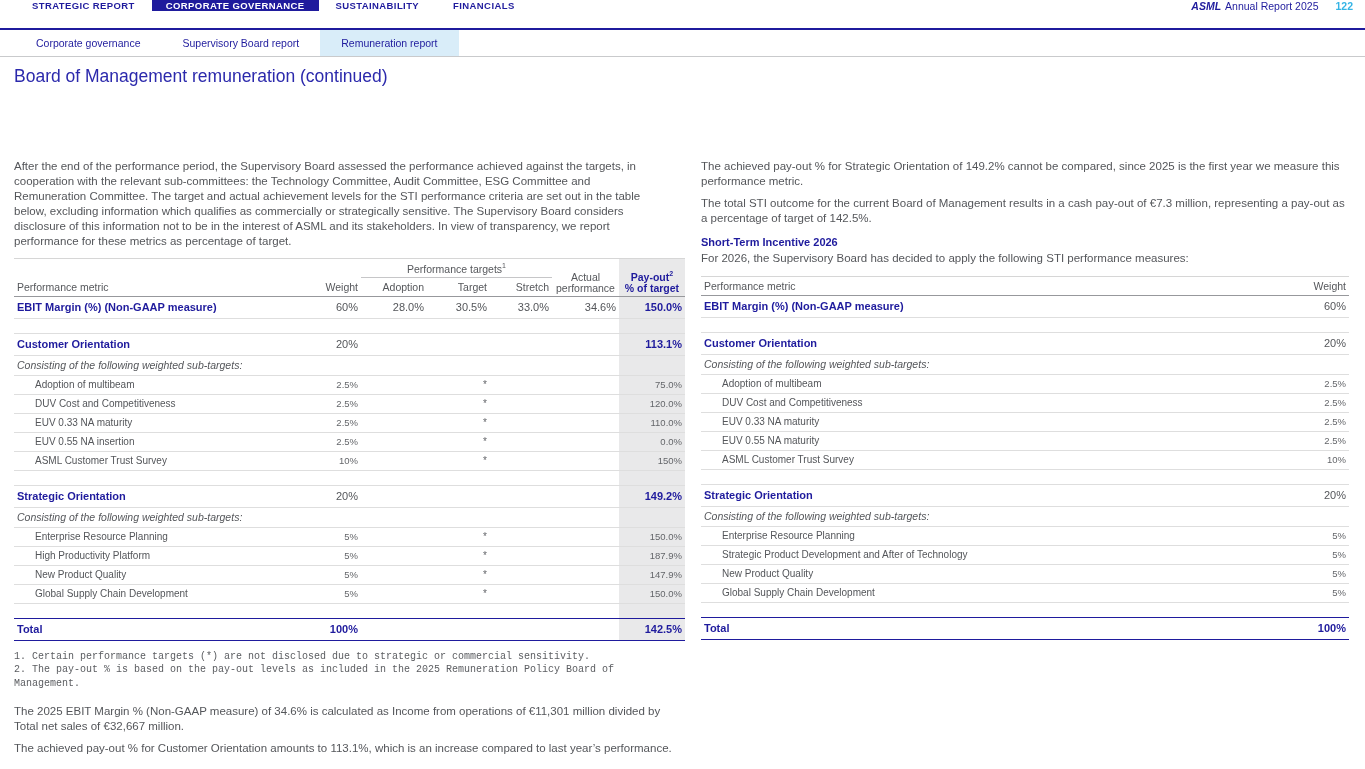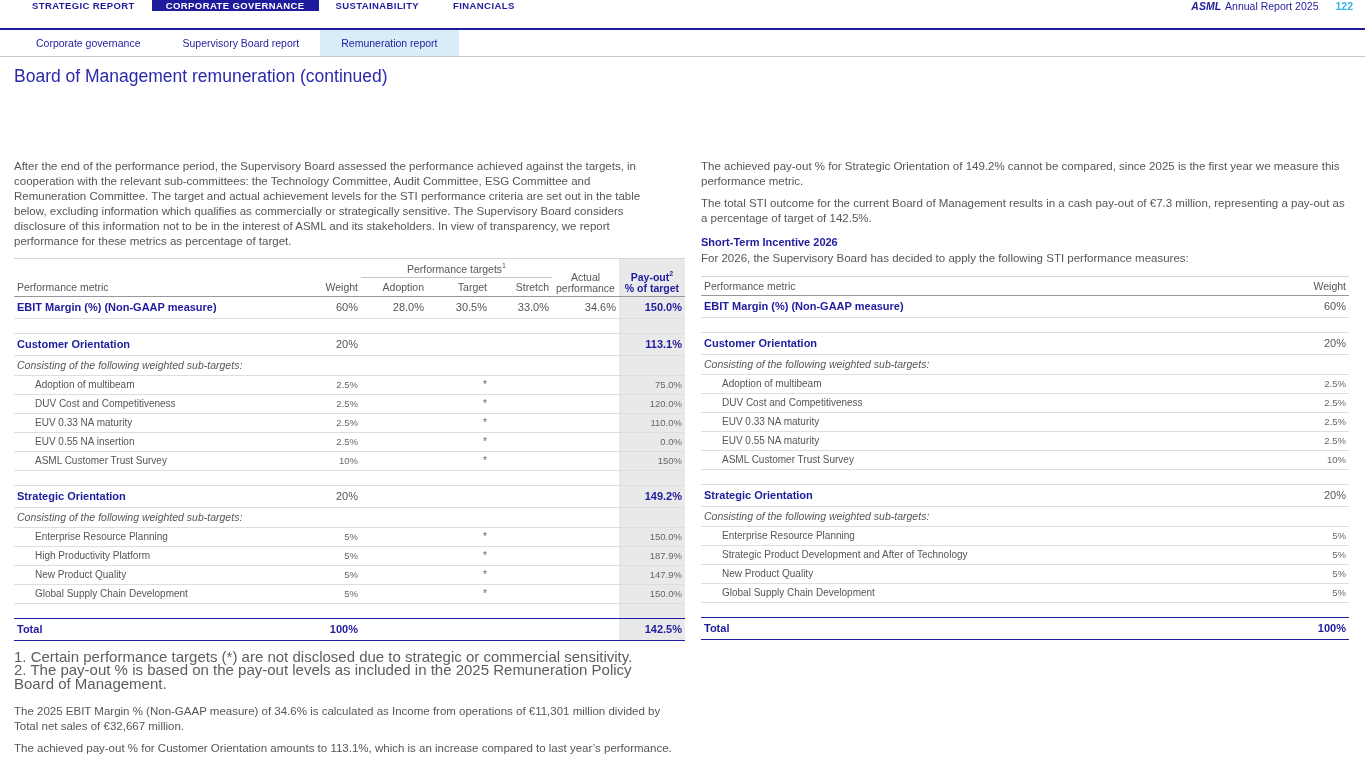--- a/index.html
+++ b/index.html
@@ -69,21 +69,21 @@
   .r-note td{font-size:10.5px;font-style:italic;padding:3px 3px 4px;}
   .r-sub td{font-size:10px;padding:3px 3px 4px;}
   .r-sub .subm{padding-left:21px;}
   .r-sub .small{font-size:9.5px;color:var(--muted);}
   .r-sub .star{font-size:10px;color:var(--muted);}
   .r-spacer td,.r-spacer_nb td{height:15px;padding:0;}
   .r-spacer_nb td{border-bottom:none;}
   .r-total td{color:var(--blue);font-weight:bold;border-top:1px solid var(--blue);
               border-bottom:1px solid var(--blue);padding:4px 3px 5px;}
   
-  .footnotes{margin-top:9px;font-size:15px;line-height:13.5px;color:#5b5d61;}
+  .footnotes{margin-top:9px;font-size:10px;line-height:13.5px;color:#5b5d61;font-family:Liberation Mono, monospace;}
   .para-gap{margin-top:14px;}
   .para-gap2{margin-top:4px;}
 </style>
 </head>
 <body>
 
 <div class="topnav">
   <div class="tab first">STRATEGIC REPORT</div>
   <div class="tab active">CORPORATE GOVERNANCE</div>
   <div class="tab">SUSTAINABILITY</div>

